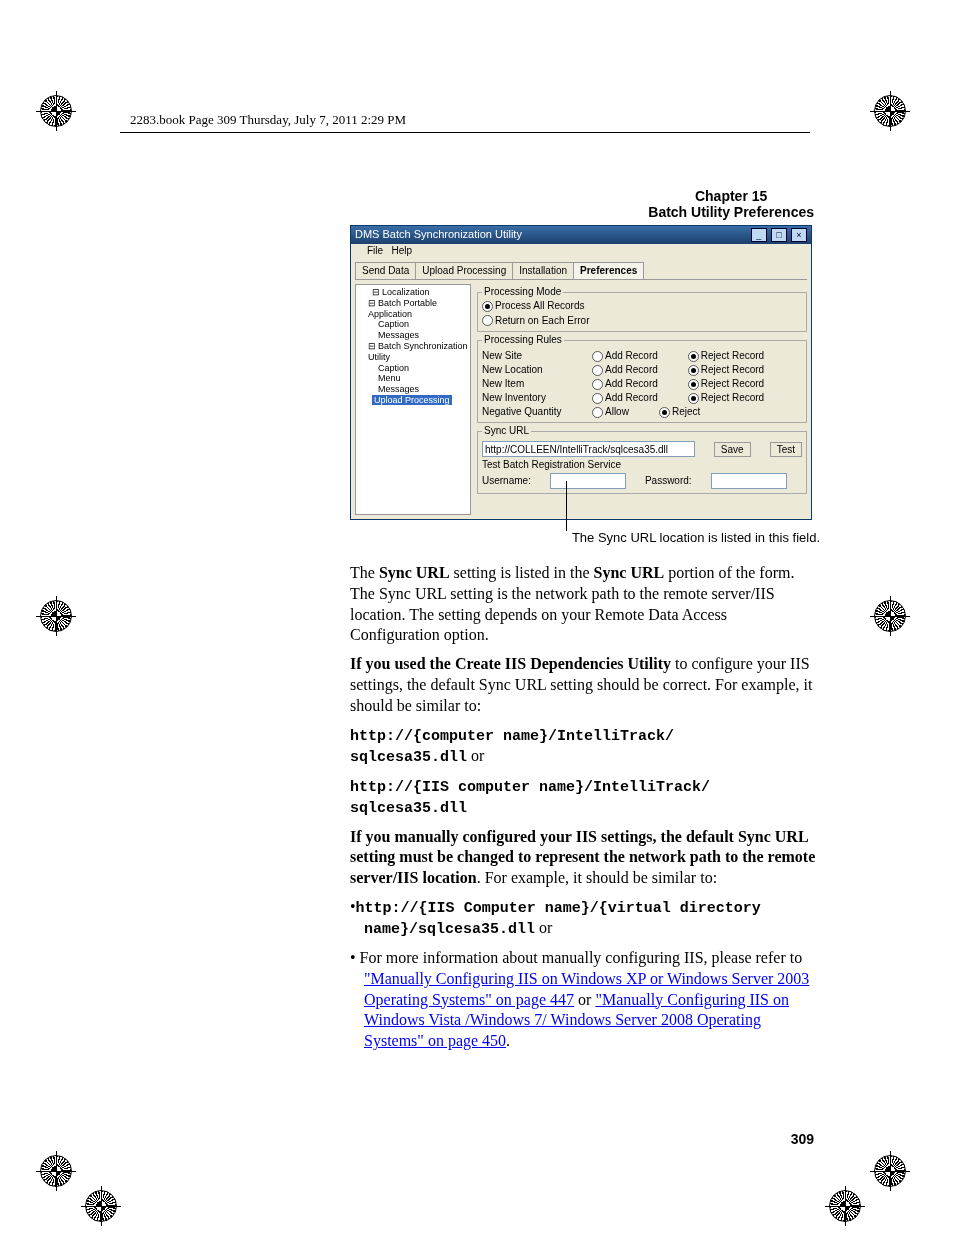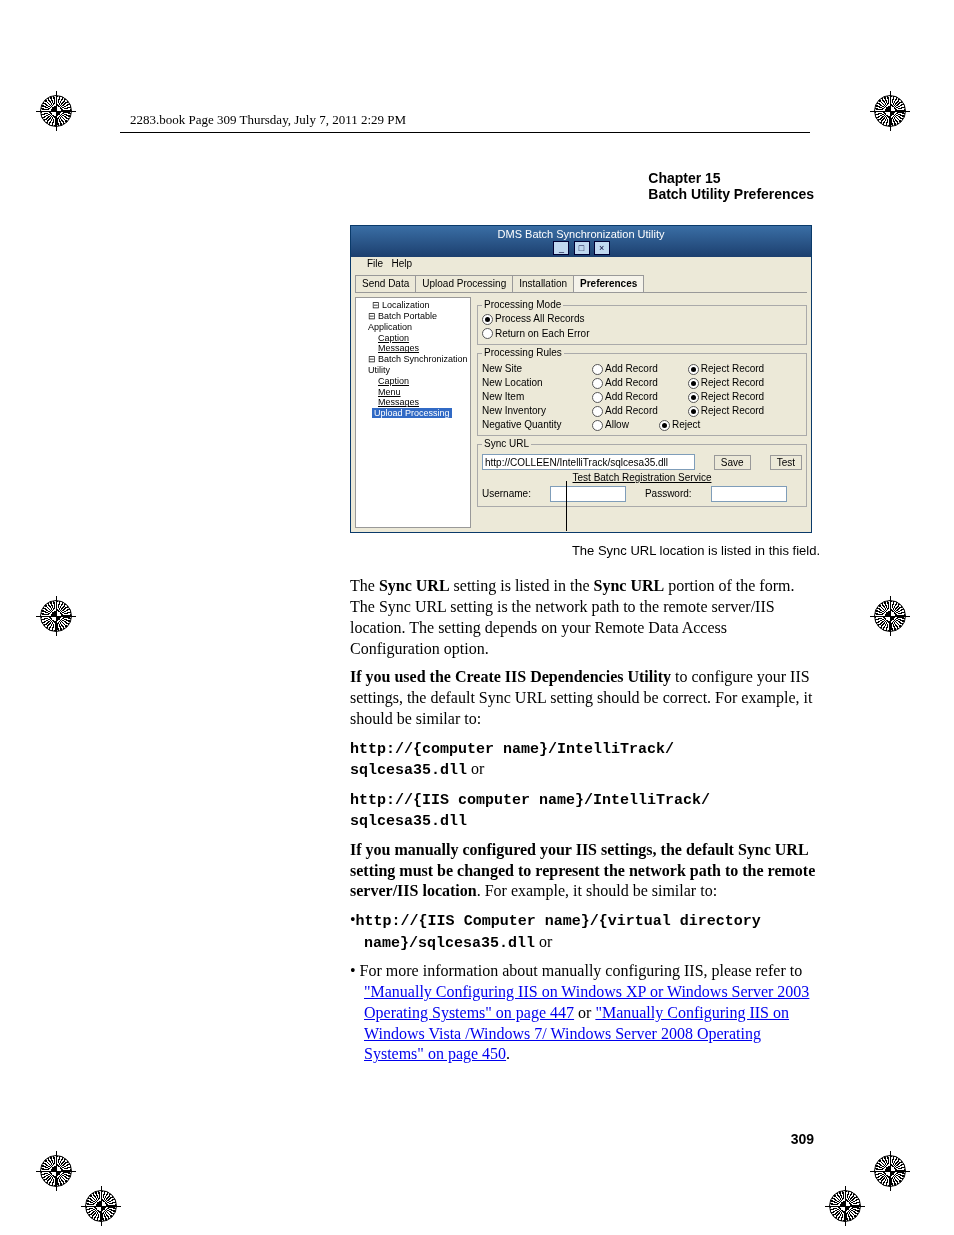--- a/index.html
+++ b/index.html
@@ -45,23 +45,23 @@
   .hr-top {
     position: absolute;
     top: 132px;
     left: 120px;
     width: 690px;
     border-top: 1px solid #000;
   }
 
   .chapter-head {
     position: absolute;
-    top: 170px;
+    top: 188px;
     right: 140px;
-    text-align: left;
+    text-align: center;
     font-family: Arial, sans-serif;
     font-size: 14px;
     font-weight: bold;
   }
 
   .content {
     position: absolute;
     top: 225px;
     left: 350px;
     width: 470px;
@@ -76,40 +76,39 @@
     line-height: 1.2;
     width: 460px;
     margin-bottom: 10px;
   }
   .win-title {
     background: linear-gradient(#3a6ea5, #1c3f6e);
     color: #fff;
     padding: 2px 4px;
     display:flex; justify-content: space-between; align-items:center;
     font-size: 11px;
-    flex-direction: column;
   }
   .win-btns span {
     display:inline-block; width:14px; height:12px;
     background:#c0d8f0; border:1px solid #003; margin-left:1px;
     text-align:center; font-size:9px; line-height:12px; color:#003;
   }
   .win-menu { font-size:10px; padding:1px 16px; background:#ece9d8;}
   .win-body { background:#ece9d8; padding:4px; }
   .tabs { display:flex; border-bottom:1px solid #999; }
   .tab { padding:2px 6px; border:1px solid #999; border-bottom:none; background:#ece9d8; margin-right:-1px; font-size:10px;}
   .tab.sel { background:#f5f3ea; font-weight:bold;}
   .panel-row { display:flex; gap:6px; margin-top:4px;}
   .tree {
     border:1px solid #999; background:#fff; width:110px; height:225px; padding:2px;
     font-size:9px;
   }
   .tree-node { padding-left:14px; white-space:nowrap;}
   .tree-child { padding-left:10px;}
-  .tree-child2 { padding-left:20px;text-decoration:underline;}
+  .tree-child2 { padding-left:20px;}
   .tree-sel { background:#316ac5; color:#fff; padding:0 2px;}
   .right { flex:1; }
   fieldset { border:1px solid #aaa; margin:2px 0; padding:2px 4px; }
   legend { font-size:10px; padding:0 2px;}
   .radio-row { display:flex; gap:30px; align-items:center; margin:2px 0; font-size:10px;}
   .radio-row .lbl { width:80px;}
   .radio { display:inline-flex; align-items:center; gap:2px; font-size:10px;}
   .radio .dot {
     width:9px;height:9px;border:1px solid #555;border-radius:50%;
     display:inline-block; position:relative; background:#fff;
@@ -295,21 +294,21 @@
                   </label>
               </div>
             </fieldset>
             <fieldset>
               <legend>Sync URL</legend>
               <div class="sync-row">
                 <input class="txt-input" style="flex: 1 1 0%;" value="http://COLLEEN/IntelliTrack/sqlcesa35.dll">
                 <button class="btn-xp">Save</button>
                 <button class="btn-xp">Test</button>
               </div>
-              <div style="text-align:center;text-decoration:underline;">Test Batch Registration Service</div>
+              <div style="text-align:left;">Test Batch Registration Service</div>
               <div class="sync-row">
                 <span>Username:</span>
                 <input class="txt-input" style="width: 70px;">
                 <span>Password:</span>
                 <input class="txt-input" style="width: 70px;">
               </div>
             </fieldset>
           </div>
         </div>
       </div>

